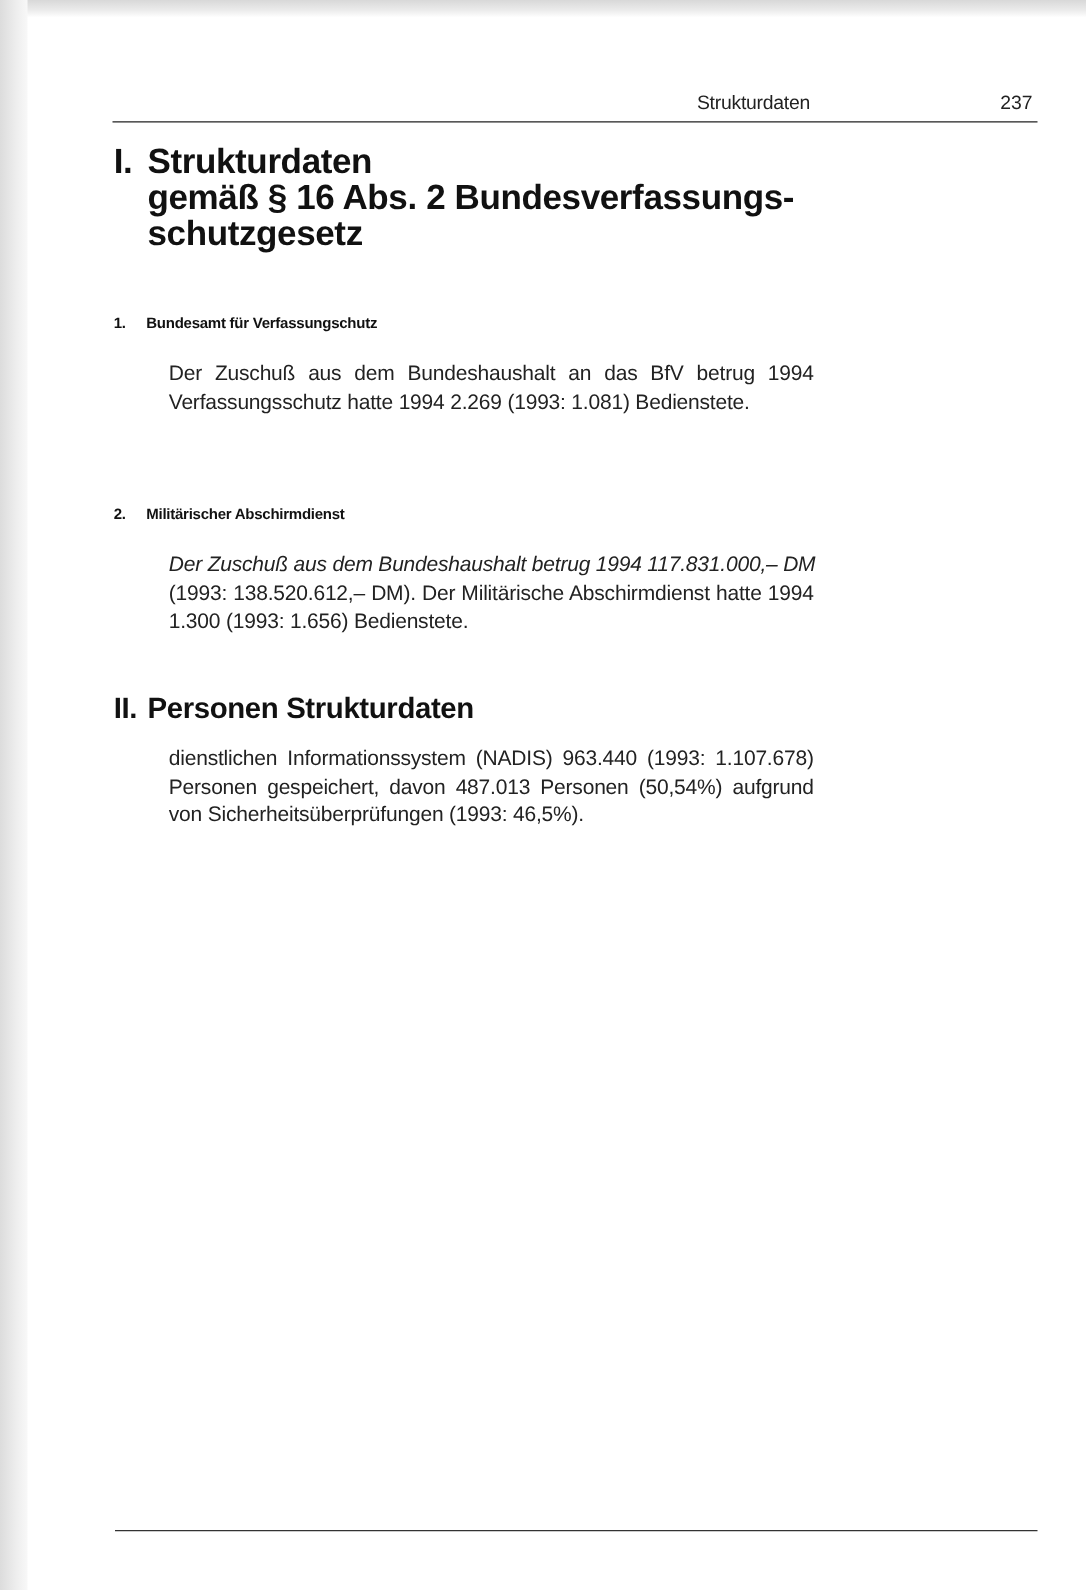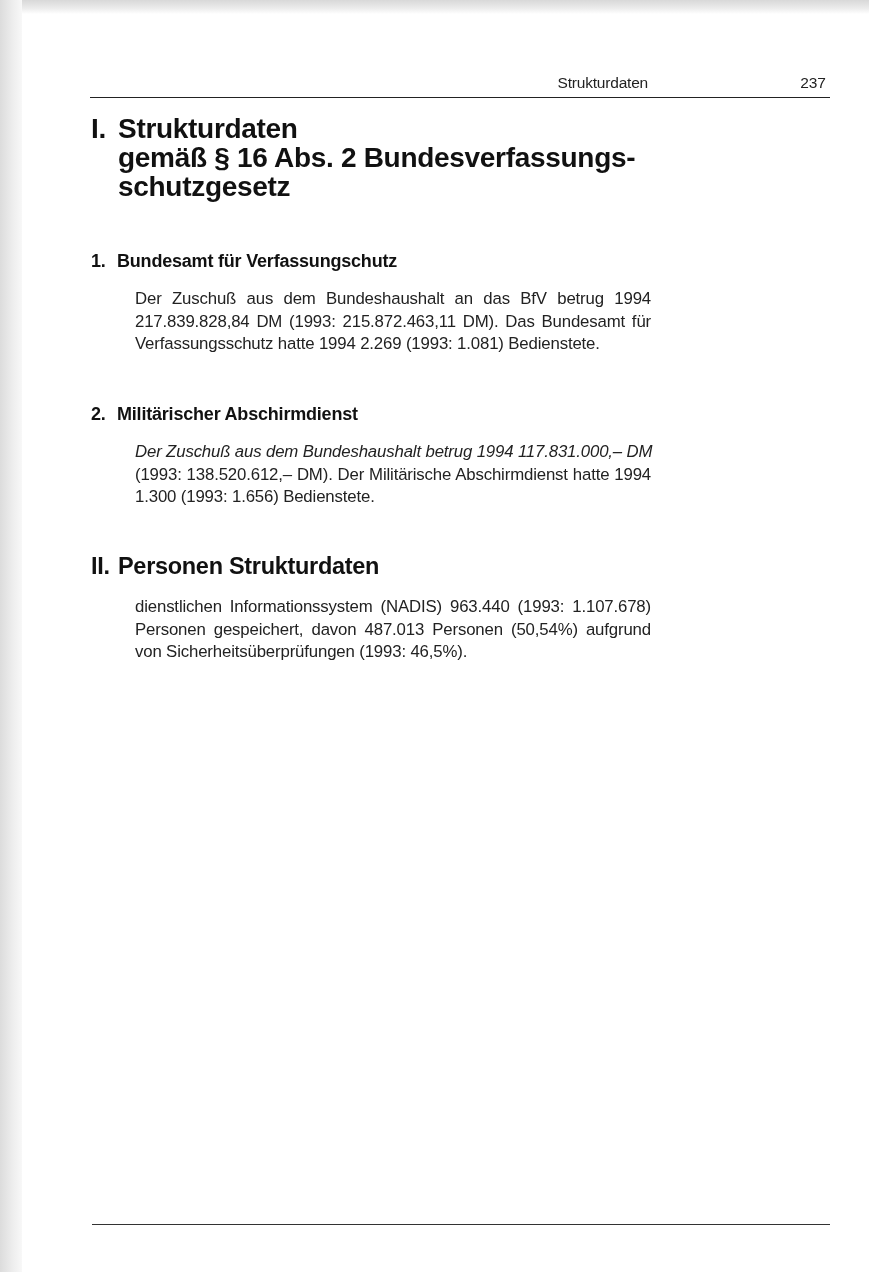--- a/index.html
+++ b/index.html
@@ -32,21 +32,21 @@
       position: absolute; left: 91px; top: 114px;
       font-size: 28px; font-weight: 700; line-height: 29px; color: #111;
       letter-spacing: -0.3px;
     }
     .chapter-title .num { display: inline-block; width: 27px; }
     .chapter-title .line { display: block; white-space: nowrap; }
     .chapter-title .indent { padding-left: 27px; }
 
     .section-heading {
       position: absolute; left: 91px;
-      font-size: 18px; font-weight: 700; color: #111; letter-spacing: -0.2px;
+      font-size: 12px; font-weight: 700; color: #111; letter-spacing: -0.2px;
     }
     .section-heading .num { display: inline-block; width: 26px; }
 
     .body-text {
       position: absolute; left: 91px; width: 560px;
       font-size: 16.8px; font-weight: 300; line-height: 22.5px; color: #222;
       text-align: justify; text-align-last: left; letter-spacing: -0.15px;
     }
     .body-text .ln { display: block; white-space: nowrap; text-align-last: justify; margin-left: 44px; }
     .body-text .ln.last { text-align-last: left; }
@@ -75,21 +75,20 @@
     <span class="line"><span class="num">I.</span><span>Strukturdaten</span></span>
     <span class="line indent">gemäß § 16 Abs. 2 Bundesverfassungs-</span>
     <span class="line indent">schutzgesetz</span>
   </div>
 
   <div class="section-heading" style="top:251px;">
     <span class="num">1.</span><span>Bundesamt für Verfassungschutz</span>
   </div>
   <div class="body-text" style="top:288px;">
     <span class="ln">Der Zuschuß aus dem Bundeshaushalt an das BfV betrug 1994</span>
-    <span class="ln">217.839.828,84 DM (1993: 215.872.463,11 DM). Das Bundesamt für</span>
     <span class="ln last">Verfassungsschutz hatte 1994 2.269 (1993: 1.081) Bedienstete.</span>
   </div>
 
   <div class="section-heading" style="top:404px;">
     <span class="num">2.</span><span>Militärischer Abschirmdienst</span>
   </div>
   <div class="body-text" style="top:441px;">
     <span class="ln" style="font-style:italic;">Der Zuschuß aus dem Bundeshaushalt betrug 1994 117.831.000,– DM</span>
     <span class="ln">(1993: 138.520.612,– DM). Der Militärische Abschirmdienst hatte 1994</span>
     <span class="ln last">1.300 (1993: 1.656) Bedienstete.</span>

